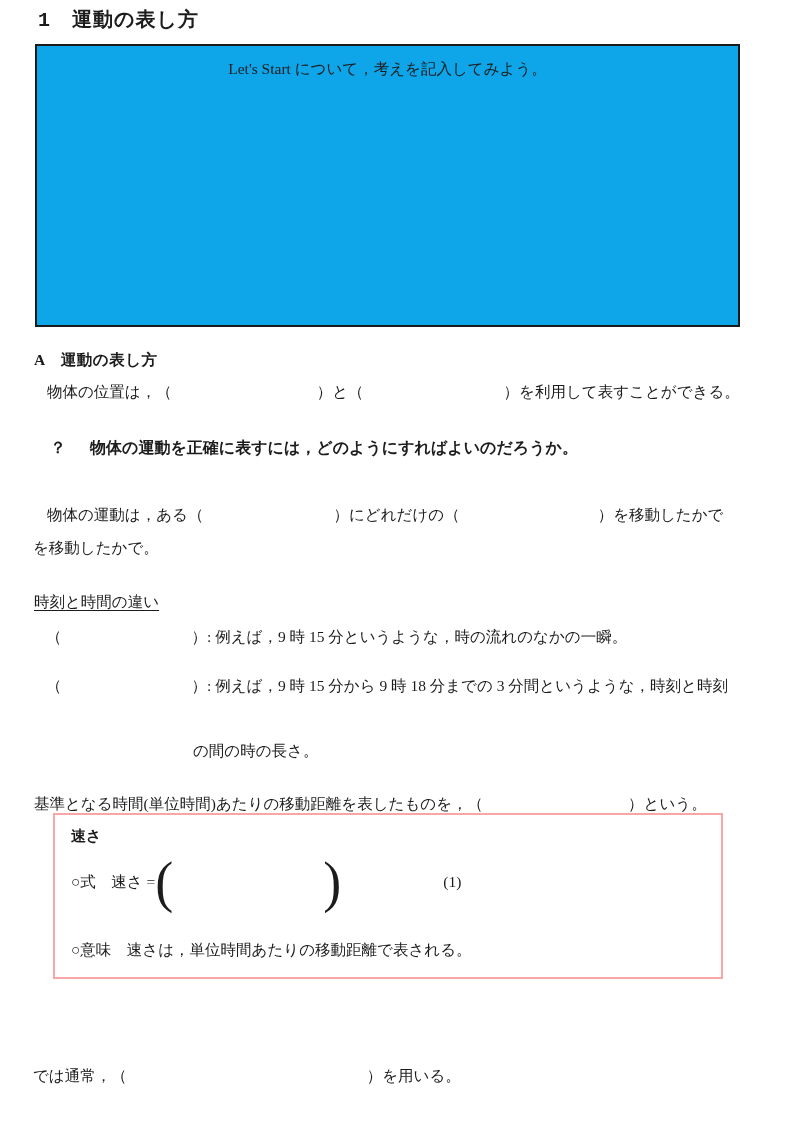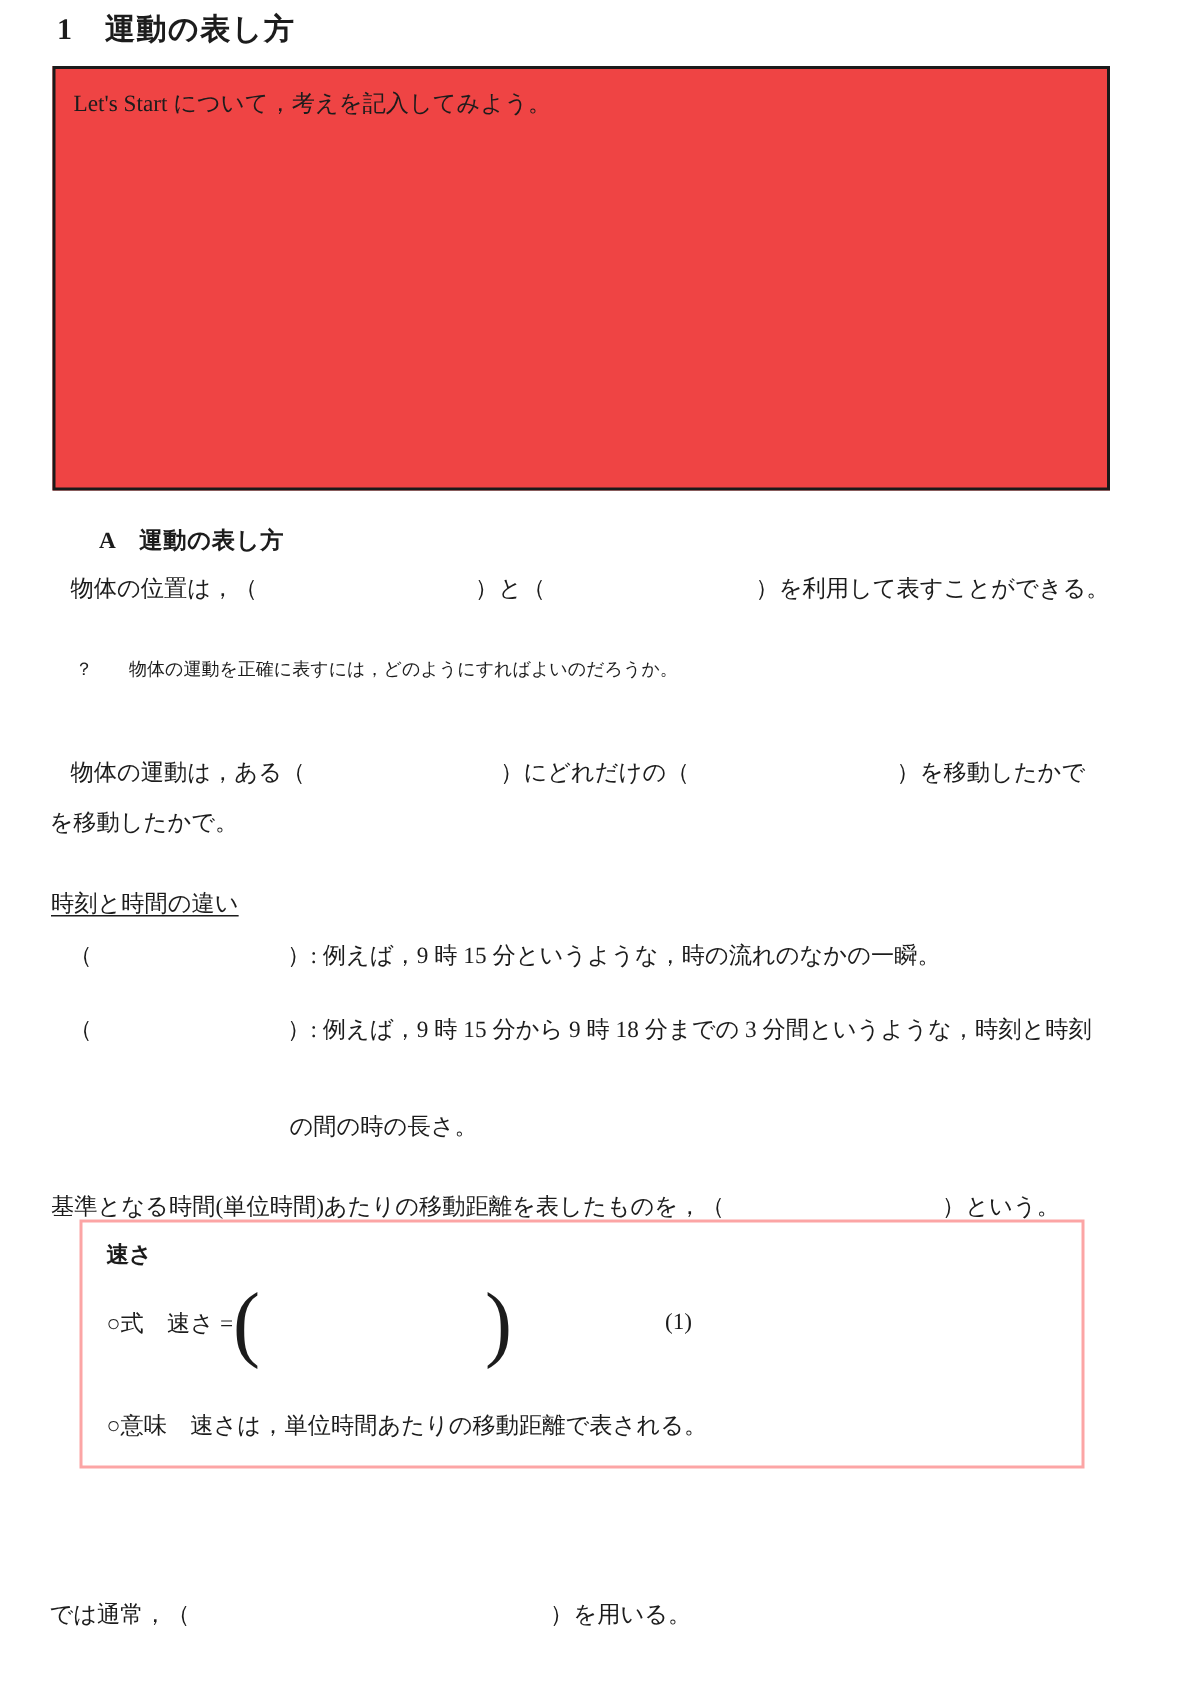--- a/index.html
+++ b/index.html
@@ -9,38 +9,39 @@
     width:790px; height:1129px;
     background:#ffffff;
     color:#1c1c1c;
     font-family:"Liberation Serif","DejaVu Serif",serif;
     font-size:15.5px;
     overflow:hidden;
   }
   .abs { position:absolute; white-space:nowrap; }
   .page-title {
     position:absolute; top:6px; left:38px;
-    font-family:Liberation Serif, serif;
+    font-family:Liberation Mono, monospace;
     font-size:20px; font-weight:bold; letter-spacing:1px;
   }
   .start-box {
     position:absolute; top:44px; left:35px;
     width:705px; height:283px;
     border:2px solid #1a1a1a;
-    background:#ef4444;
+    background:#0ea5e9;
+    text-align:center;
   }
   .start-box .prompt {
     display:block; padding:13px 12px;
     font-size:15.5px; white-space:nowrap;
   }
-  .heading-a { top:350px; left:34px; font-weight:bold; letter-spacing:0.5px;margin-left:32px; }
+  .heading-a { top:350px; left:34px; font-weight:bold; letter-spacing:0.5px; }
   .q-line {
     top:438px; left:50px;
     font-family:"Liberation Sans","DejaVu Sans",sans-serif;
-    font-weight:normal; font-size:12px;
+    font-weight:bold; font-size:16px;
   }
   .q-line .qgap { display:inline-block; width:24px; }
   .underlined { text-decoration:underline; text-underline-offset:3px; }
   .gap { display:inline-block; height:1px; }
   .g130 { width:130px; } .g138 { width:138px; } .g140 { width:140px; }
   .g145 { width:145px; } .g240 { width:240px; } .g288 { width:288px; }
   .speed-box {
     position:absolute; top:813px; left:53px;
     width:670px; height:166px;
     border:2px solid #fca5a5;

